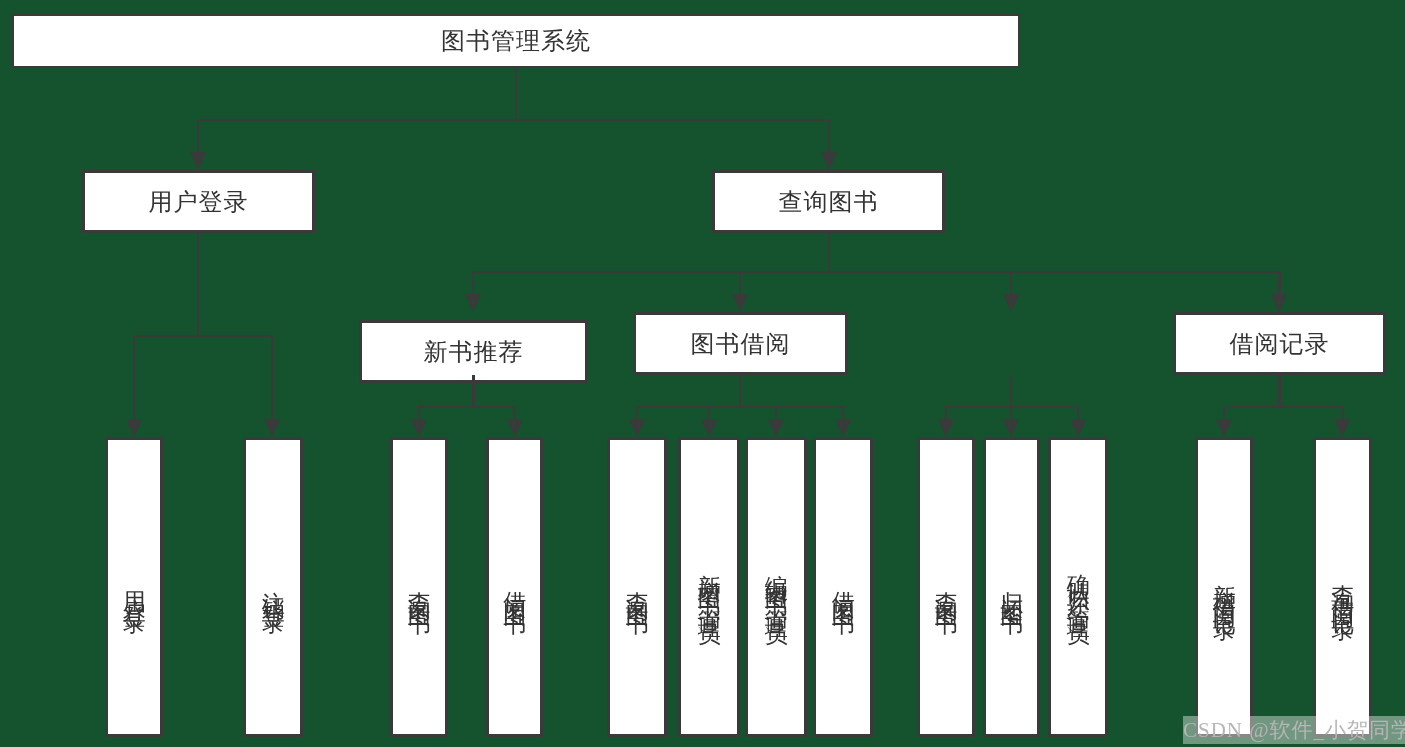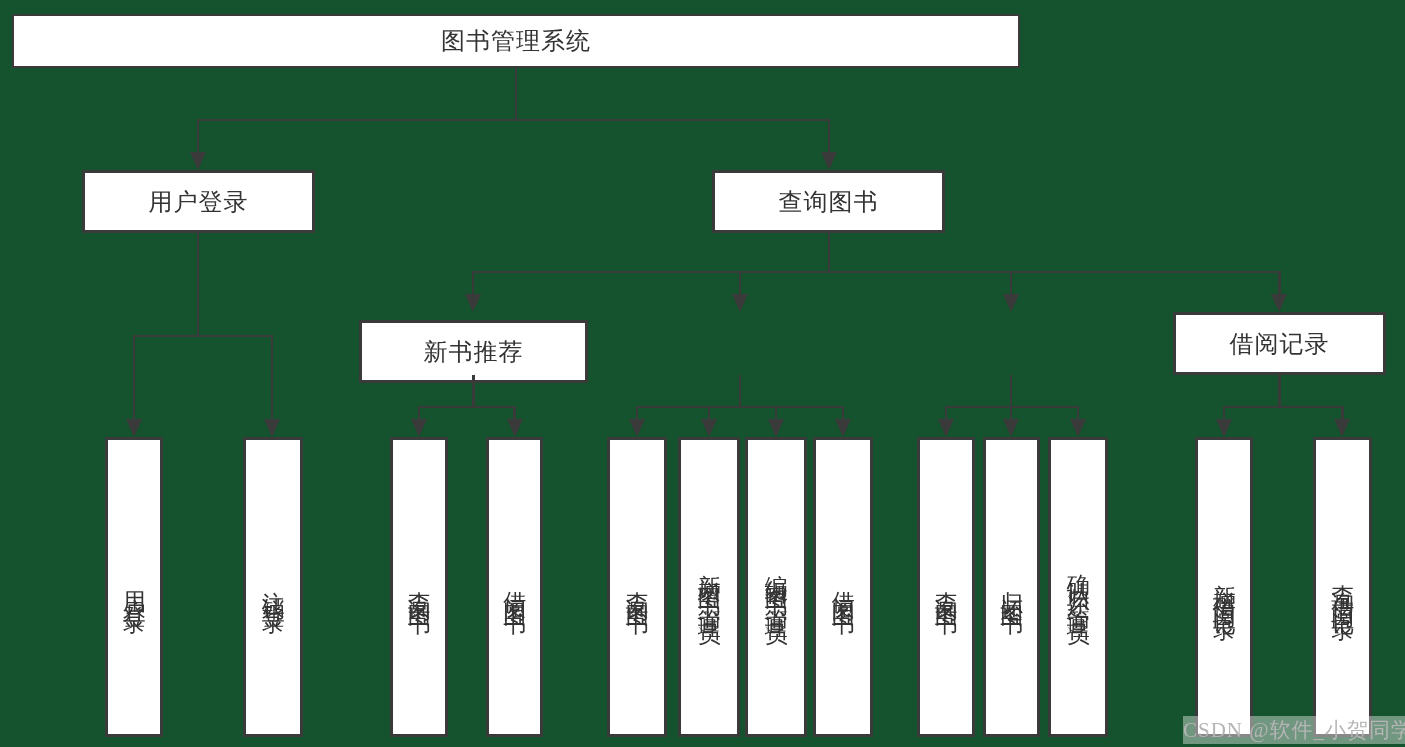--- a/index.html
+++ b/index.html
@@ -64,20 +64,23 @@
 
   <div class="node hbox" style="left:82px;top:170px;width:233px;height:63px;">
     <span>用户登录</span>
   </div>
   <div class="node hbox" style="left:712px;top:170px;width:233px;height:63px;">
     <span>查询图书</span>
   </div>
 
   <div class="node hbox" style="left:359px;top:312px;width:229px;height:63px;margin-top:8px;">
     <span>新书推荐</span>
+  </div>
+  <div class="node hbox" style="left:633px;top:312px;width:215px;height:63px;">
+    <span>图书借阅</span>
   </div>
   <div class="node hbox" style="left:1173px;top:312px;width:213px;height:63px;">
     <span>借阅记录</span>
   </div>
 
   <div class="node leaf" style="left:105px;top:437px;width:58px;height:300px;">
     <span class="leaf-text">用户登录</span>
   </div>
   <div class="node leaf" style="left:243px;top:437px;width:60px;height:300px;">
     <span class="leaf-text">注销登录</span>

